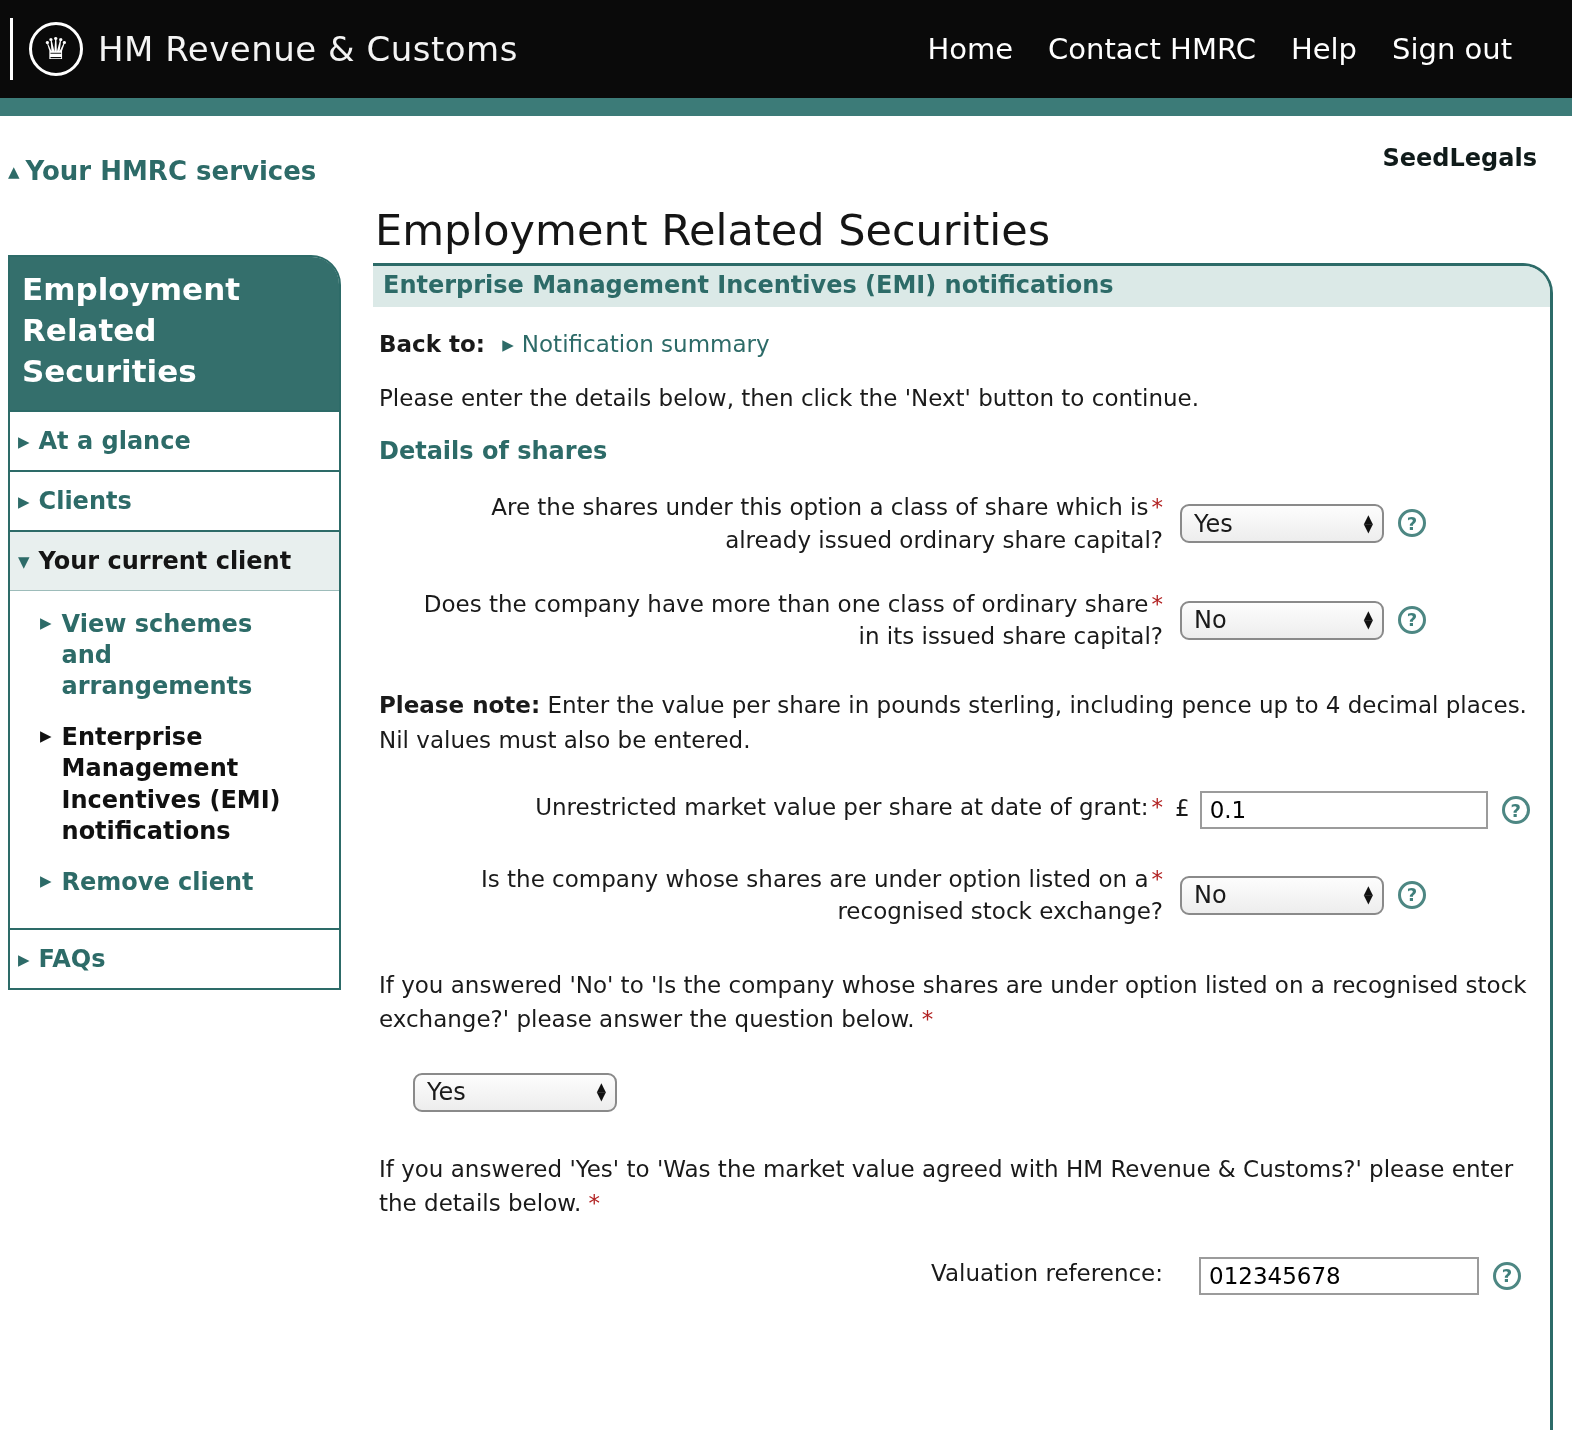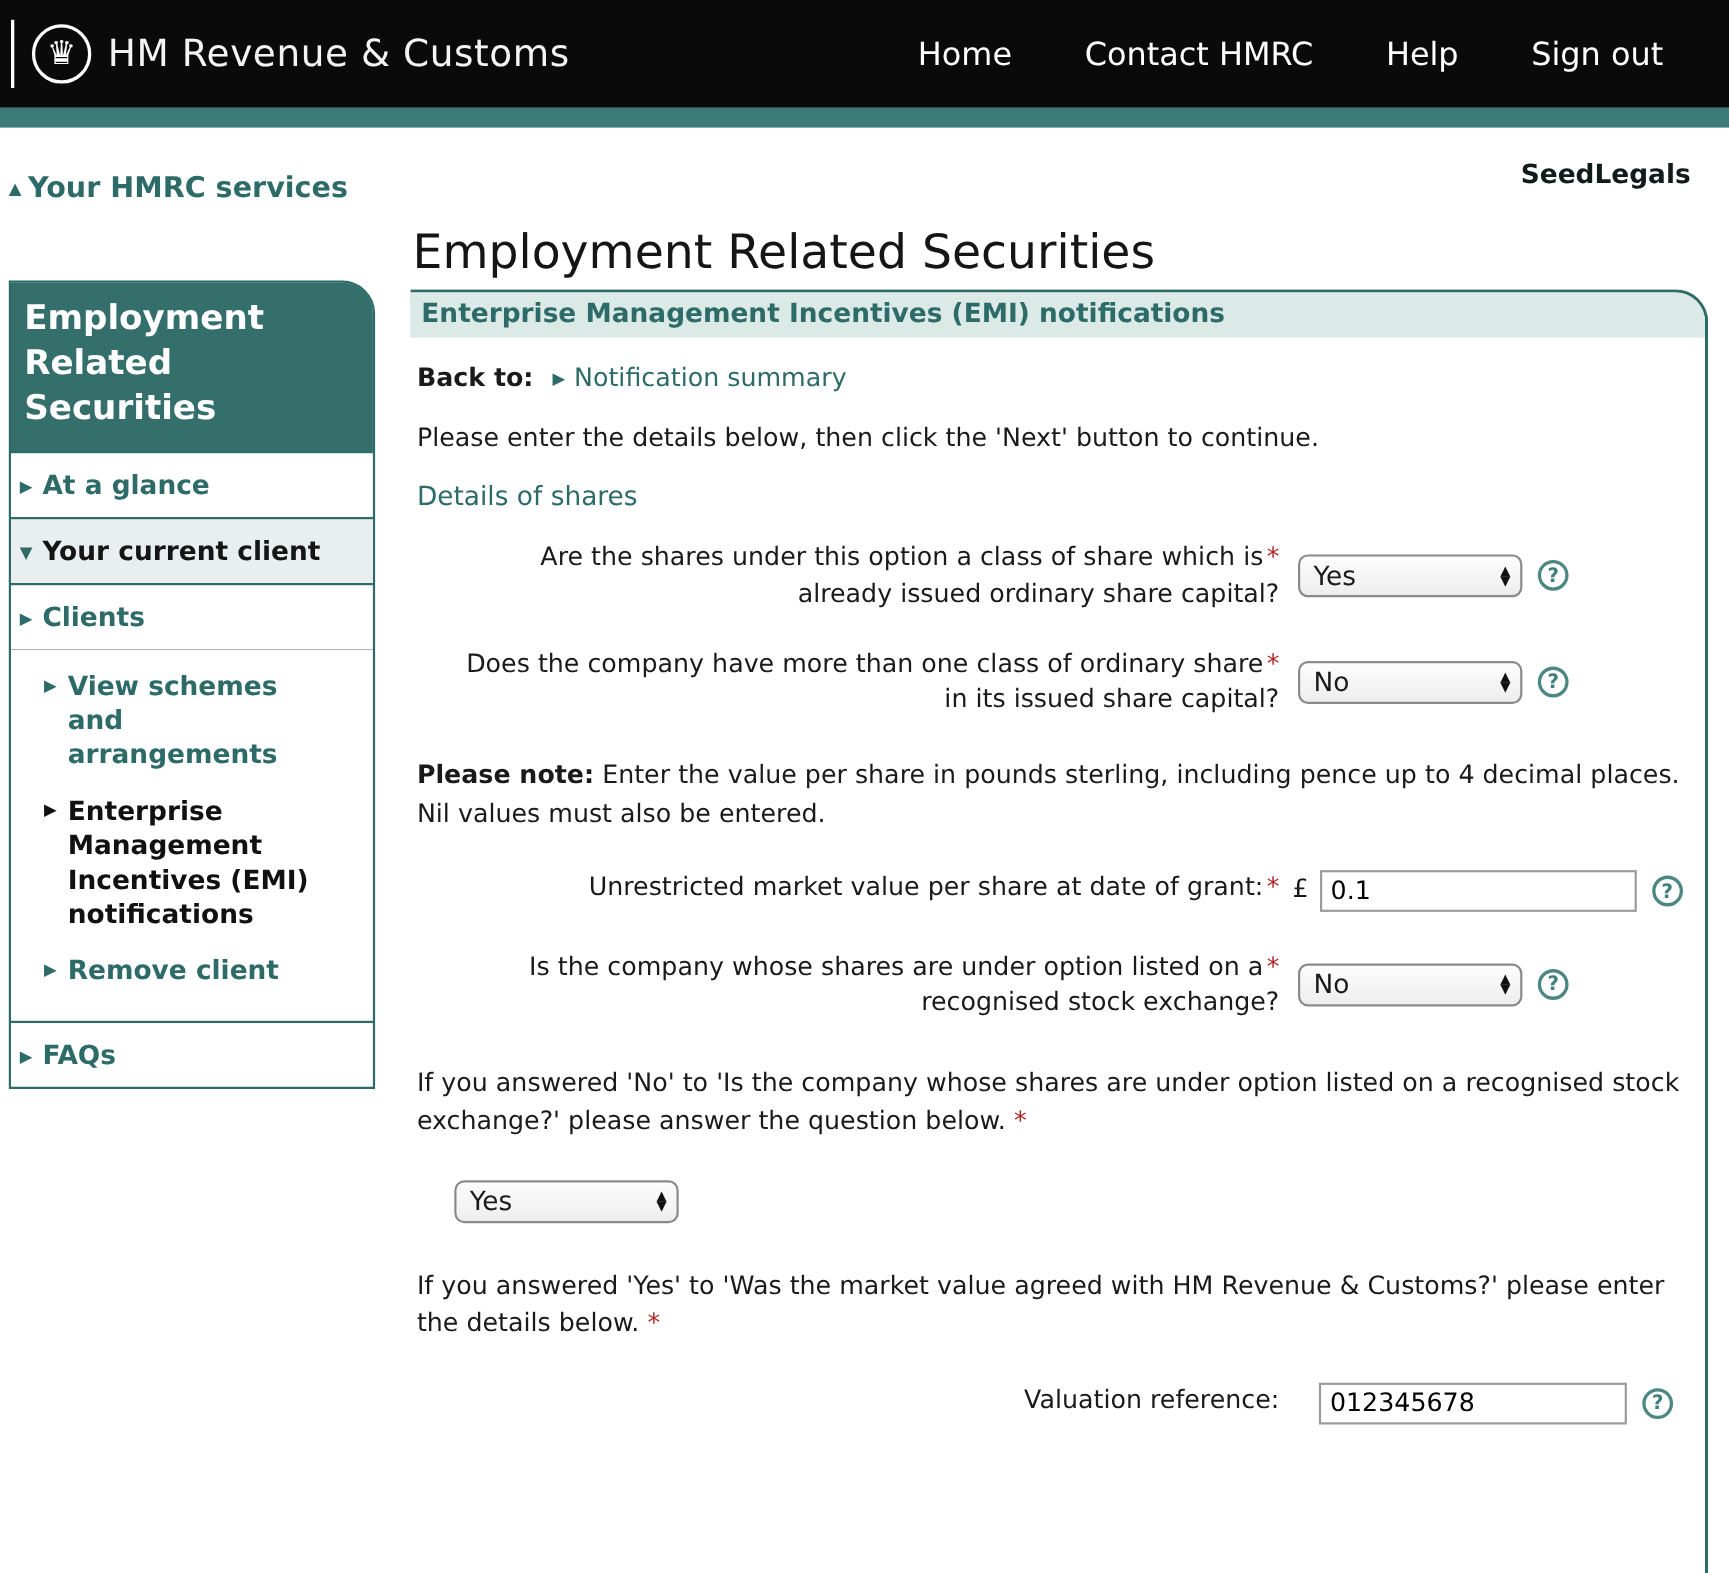--- a/index.html
+++ b/index.html
@@ -18,21 +18,21 @@
     padding: 0 60px 0 10px;
   }
   .hdr-left { display:flex; align-items:center; }
   .hdr-bar { width:3px; height:62px; background:#fff; margin-right:16px; }
   .crown {
     width:54px; height:54px; border:3px solid #fff; border-radius:50%;
     display:flex; align-items:center; justify-content:center;
     color:#fff; font-size:30px; line-height:1; margin-right:15px;
   }
   .logo-text { color:#f4f4f4; font-size:34px; letter-spacing:0.5px; }
-  .hdr-nav { display:flex; gap:66px; }
+  .hdr-nav { display:flex; gap:35px; }
   .hdr-nav a { color:#fff; font-size:29px; text-decoration:none; cursor:pointer; }
 
   
   .strip { height:18px; background:#3c7b78; }
 
   
   .util { position:relative; height:88px; }
   .services { position:absolute; left:8px; top:40px; color:#2d6b68; font-weight:bold; font-size:26px; text-decoration:none; cursor:pointer; }
   .services .tri { font-size:15px; vertical-align:3px; margin-right:6px; }
   .brand { position:absolute; right:35px; top:28px; font-size:24px; font-weight:bold; color:#101b1a; }
@@ -82,21 +82,21 @@
   .box-body { padding:24px 20px 20px 6px; font-size:23px; }
 
   .backto { margin-bottom:28px; }
   .backto .lbl { font-weight:bold; margin-right:10px; }
   .backto a { color:#2d6b68; text-decoration:none; cursor:pointer; }
   .backto .tri { font-size:15px; color:#2d6b68; margin-right:8px; vertical-align:2px; }
 
   .intro { margin-bottom:26px; }
   .req-note { margin-bottom:26px; }
   .star { color:#b22222; }
-  .details-h { color:#2d6b68; font-size:24px; font-weight:normal; margin-bottom:26px; }
+  .details-h { color:#2d6b68; font-size:24px; font-weight:bold; margin-bottom:26px; }
 
   .q-row { display:flex; align-items:center; margin-bottom:32px; }
   .q-label { width:784px; text-align:right; line-height:1.4; }
   .q-label .star { margin-left:3px; }
   .ctl { margin-left:17px; display:flex; align-items:flex-start; }
   .ctl.nostar { margin-left:34px; }
 
   .select {
     width:204px; height:39px; border:2px solid #8a8a8a; border-radius:9px;
     background:linear-gradient(#fdfdfd,#ededed);
@@ -152,22 +152,22 @@
 <div class="util">
   <a class="services"><span class="tri">▲</span><span>Your HMRC services</span></a>
   <div class="brand">SeedLegals</div>
 </div>
 
 <div class="content">
 
   <div class="sidebar">
     <div class="sb-title">Employment Related Securities</div>
     <a class="sb-item"><span class="tri">▶</span><span>At a glance</span></a>
+    <a class="sb-item"><span class="tri">▶</span><span>Clients</span></a>
     <a class="sb-item current-client"><span class="tri">▼</span><span>Your current client</span></a>
-    <a class="sb-item"><span class="tri">▶</span><span>Clients</span></a>
     <div class="sb-sub">
       <a class="sb-sub-item">
           <span class="tri">▶</span>
           <span class="txt">View schemes and arrangements</span>
         </a>
       <a class="sb-sub-item active">
           <span class="tri">▶</span>
           <span class="txt">Enterprise Management Incentives (EMI) notifications</span>
         </a>
       <a class="sb-sub-item">

